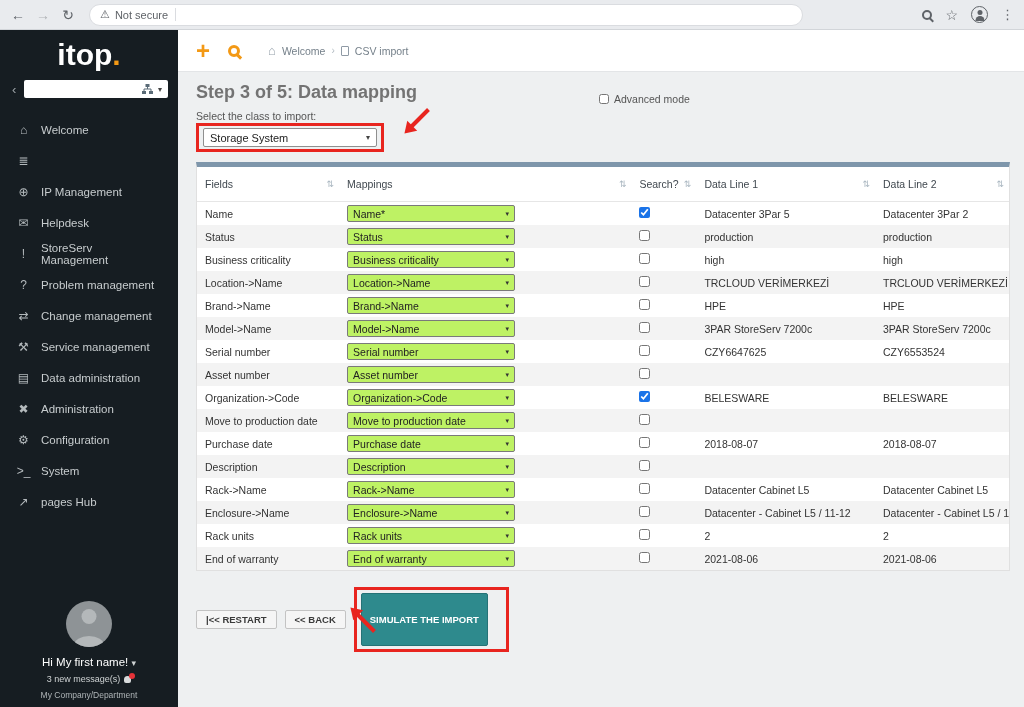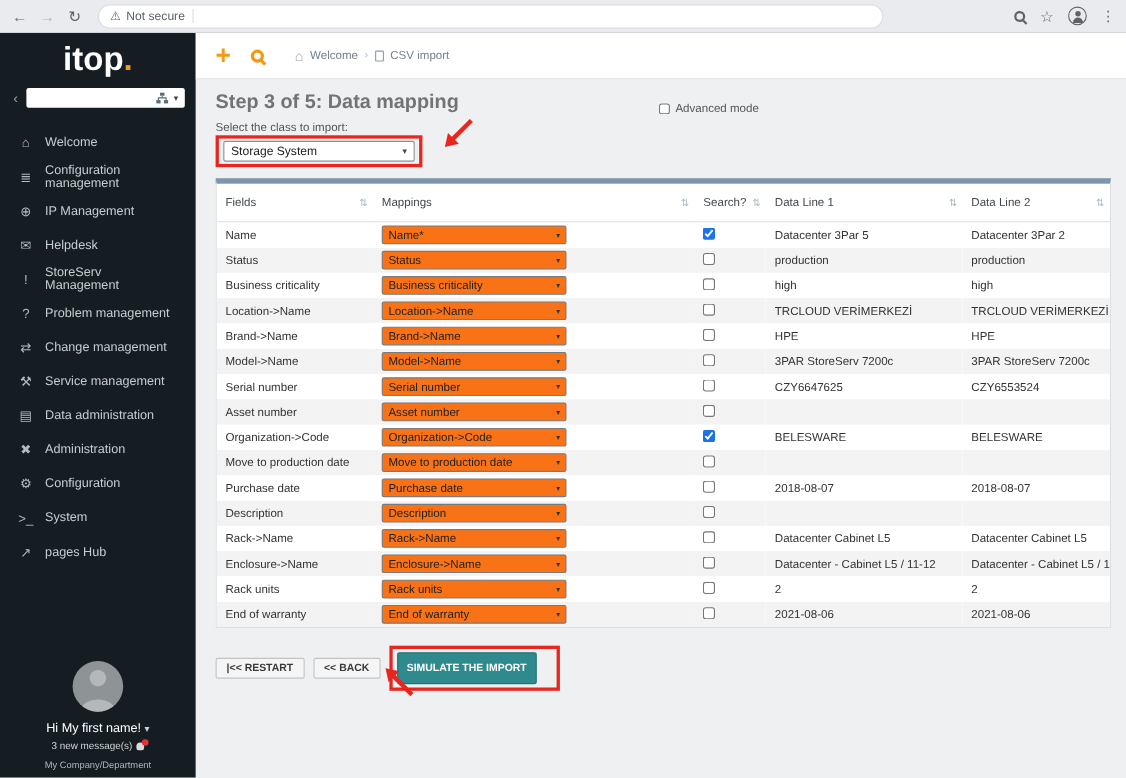--- a/index.html
+++ b/index.html
@@ -84,31 +84,31 @@
   .selcaret { font-size:8px; color:#444; }
   .advmode { position:absolute; left:421px; top:21px; display:flex; align-items:center; gap:5px; font-size:10.5px; color:#555; }
   .advmode input { width:10px; height:10px; }
 
   .tablewrap { margin-top:10px; background:#fff; border:1px solid #e0e0e0; border-top:5px solid #7e96ab; width:814px; }
   table { width:100%; border-collapse:collapse; table-layout:fixed; }
   th { font-size:10.5px; font-weight:normal; color:#40484f; text-align:left; padding:11px 8px; border-bottom:1px solid #e6e6e6; position:relative; }
   .sort { position:absolute; right:5px; top:50%; transform:translateY(-50%); color:#a9b6c0; font-size:9px; cursor:pointer; }
   td { font-size:10.5px; color:#333; padding:3px 8px; height:22px; overflow:hidden; white-space:nowrap; }
   tbody tr:nth-child(even) { background:#f3f3f3; }
-  .mapselect { width:168px; height:17px; border:1px solid #7a7a7a; border-radius:2px; background:#f97316;
+  .mapselect { width:168px; height:17px; border:1px solid #7a7a7a; border-radius:2px; background:#bef264;
     display:flex; align-items:center; justify-content:space-between; padding:0 5px; font-size:10.5px; color:#222; cursor:pointer; }
   .mapselect .mcaret { font-size:7px; color:#333; }
   td input[type=checkbox] { width:11px; height:11px; accent-color:#1a73e8; }
 
   .btnrow { display:flex; align-items:center; gap:8px; margin-top:16px; position:relative; padding-bottom:24px; }
   .btn-light { font-family:"Liberation Sans", sans-serif; background:#f5f5f5; border:1px solid #c3c3c3; border-radius:2px;
     font-size:9.5px; font-weight:700; color:#3a3a3a; padding:3px 9px; cursor:pointer; }
   .red-box2 { display:inline-block; border:3px solid #e8251f; padding:3px 18px 3px 4px; }
   .btn-primary { font-family:"Liberation Sans", sans-serif; background:#2e8a8d; border:1px solid #257276; border-radius:2px;
-    font-size:9.5px; font-weight:bold; color:#fff; padding:8px 8px; cursor:pointer; }
+    font-size:9.5px; font-weight:bold; color:#fff; padding:20px 8px; cursor:pointer; }
 
   
   .red-arrow { position:absolute; width:24px; height:4px; background:#e8251f; }
   .red-arrow::after { content:''; position:absolute; left:-10px; top:-5px;
     border-right:11px solid #e8251f; border-top:7px solid transparent; border-bottom:7px solid transparent; }
   .arrow1 { right:-48px; top:-6px; transform:rotate(-45deg); }   
   .arrow2 { left:158px; top:34px; transform:rotate(45deg); }     
 </style>
 </head>
 <body>
@@ -152,21 +152,20 @@
 
     <nav class="menu">
 
         <div class="menu-item">
           <span class="mi-icon">⌂</span>
           <span>Welcome</span>
         </div>
 
         <div class="menu-item">
           <span class="mi-icon">≣</span>
-          <span>Configuration management</span>
         </div>
 
         <div class="menu-item">
           <span class="mi-icon">⊕</span>
           <span>IP Management</span>
         </div>
 
         <div class="menu-item">
           <span class="mi-icon">✉</span>
           <span>Helpdesk</span>

